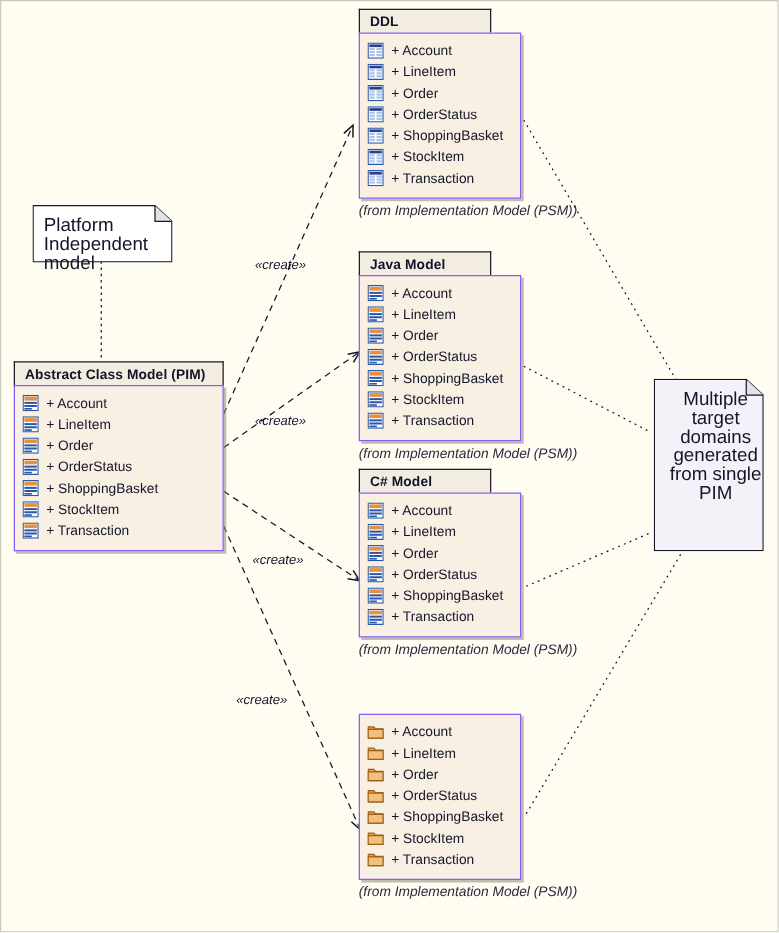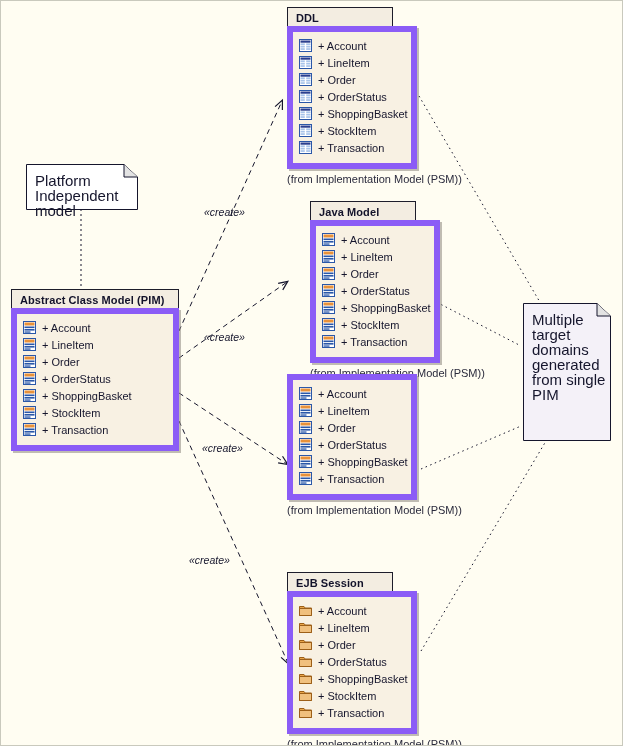--- a/index.html
+++ b/index.html
@@ -45,41 +45,42 @@
     font-size: 11px;
     font-weight: bold;
     letter-spacing: .1px;
     color: #12122a;
     white-space: nowrap;
   }
   .pkg-body {
     position: relative;
     box-sizing: border-box;
     background: #f8f1e3;
-    border: 6px solid #8b5cf6;
+    border: 1px solid #8b5cf6;
     box-shadow: 2px 2px 0 0 rgba(140,135,125,.55);
     padding: 5px 6px 7px 6px;
   }
   .pkg-body.nudge {
     margin-top: -1px;
   }
   .member {
     display: flex;
     align-items: center;
     height: 17px;
     font-size: 11px;
     color: #15152c;
     white-space: nowrap;
   }
   .member-label {
     margin-left: 6px;
   }
   .pkg-caption {
     margin-top: 4px;
     font-size: 11px;
+    font-style: italic;
     color: #2a2a3c;
     white-space: nowrap;
     text-align: left;
   }
 
   
   .ic {
     flex: 0 0 auto;
     width: 13px;
     height: 13px;
@@ -142,21 +143,21 @@
   </svg>
 
   <div class="note" style="left:25px; top:163px; width:112px; height:46px;">
     <svg class="note-svg" width="112" height="46">
       <path d="M0.5,0.5 H98 L111.5,13 V45.5 H0.5 Z" fill="#ffffff" stroke="#15152c" stroke-width="1"></path>
       <path d="M98,0.5 V13 H111.5" fill="#e3e3e3" stroke="#15152c" stroke-width="1"></path>
     </svg>
     <div class="note-text">Platform Independent model</div>
   </div>
 
-  <div class="note" style="left:522px; top:302px; width:99px; height:138px;">
+  <div class="note" style="left:522px; top:302px; width:99px; height:138px;text-align:center;">
     <svg class="note-svg" width="88" height="138">
       <path d="M0.5,0.5 H74 L87.5,13 V137.5 H0.5 Z" fill="#f4f1f8" stroke="#15152c" stroke-width="1"></path>
       <path d="M74,0.5 V13 H87.5" fill="#e3e3e3" stroke="#15152c" stroke-width="1"></path>
     </svg>
     <div class="note-text">Multiple target domains generated from single PIM</div>
   </div>
 
   <div class="pkg" style="left:10px; top:288px; width:168px;">
     <div class="pkg-tab">
       <span>Abstract Class Model (PIM)</span>
@@ -328,21 +329,21 @@
           <rect x="7.2" y="6.8" width="4.3" height="1.7" fill="#a8c4ea"></rect>
           <rect x="1.5" y="9.2" width="4.3" height="1.7" fill="#a8c4ea"></rect>
           <rect x="7.2" y="9.2" width="4.3" height="1.7" fill="#a8c4ea"></rect>
         </svg>
         <span class="member-label">+ Transaction</span>
       </div>
     </div>
     <div class="pkg-caption">(from Implementation Model (PSM))</div>
   </div>
 
-  <div class="pkg" style="left:286px; top:200px; width:130px;margin-left:23px;">
+  <div class="pkg" style="left:286px; top:200px; width:130px;">
     <div class="pkg-tab" style="width:106px;">
       <span>Java Model</span>
     </div>
     <div class="pkg-body nudge" style="width:130px;">
       <div class="member">
         <svg class="ic" viewBox="0 0 13 13">
           <rect x="0.5" y="0.5" width="12" height="12" fill="#ffffff" stroke="#2a57a8"></rect>
           <rect x="1.5" y="1.5" width="10" height="3" fill="#e8913a"></rect>
           <rect x="1.5" y="5.5" width="10" height="1.6" fill="#2a57a8"></rect>
           <rect x="1.5" y="8" width="10" height="1.6" fill="#2a57a8"></rect>
@@ -408,20 +409,23 @@
           <rect x="1.5" y="8" width="10" height="1.6" fill="#2a57a8"></rect>
           <rect x="1.5" y="10.4" width="6" height="1.3" fill="#2a57a8"></rect>
         </svg>
         <span class="member-label">+ Transaction</span>
       </div>
     </div>
     <div class="pkg-caption">(from Implementation Model (PSM))</div>
   </div>
 
   <div class="pkg" style="left:286px; top:374px; width:130px;">
+    <div class="pkg-tab" style="width:106px;">
+      <span>C# Model</span>
+    </div>
     <div class="pkg-body nudge" style="width:130px;">
       <div class="member">
         <svg class="ic" viewBox="0 0 13 13">
           <rect x="0.5" y="0.5" width="12" height="12" fill="#ffffff" stroke="#2a57a8"></rect>
           <rect x="1.5" y="1.5" width="10" height="3" fill="#e8913a"></rect>
           <rect x="1.5" y="5.5" width="10" height="1.6" fill="#2a57a8"></rect>
           <rect x="1.5" y="8" width="10" height="1.6" fill="#2a57a8"></rect>
           <rect x="1.5" y="10.4" width="6" height="1.3" fill="#2a57a8"></rect>
         </svg>
         <span class="member-label">+ Account</span>
@@ -474,23 +478,20 @@
           <rect x="1.5" y="8" width="10" height="1.6" fill="#2a57a8"></rect>
           <rect x="1.5" y="10.4" width="6" height="1.3" fill="#2a57a8"></rect>
         </svg>
         <span class="member-label">+ Transaction</span>
       </div>
     </div>
     <div class="pkg-caption">(from Implementation Model (PSM))</div>
   </div>
 
   <div class="pkg" style="left:286px; top:571px; width:130px;">
-    <div class="pkg-tab" style="width:106px;">
-      <span>EJB Session</span>
-    </div>
     <div class="pkg-body nudge" style="width:130px;">
       <div class="member">
         <svg class="ic" viewBox="0 0 13 13">
           <path d="M0.5,2.5 H5 L6.2,4 H12.5 V11.5 H0.5 Z" fill="#e8a54a" stroke="#9c5f18"></path>
           <path d="M0.5,4.5 H12.5 V11.5 H0.5 Z" fill="#f0c07e" stroke="#9c5f18"></path>
         </svg>
         <span class="member-label">+ Account</span>
       </div>
       <div class="member">
         <svg class="ic" viewBox="0 0 13 13">

